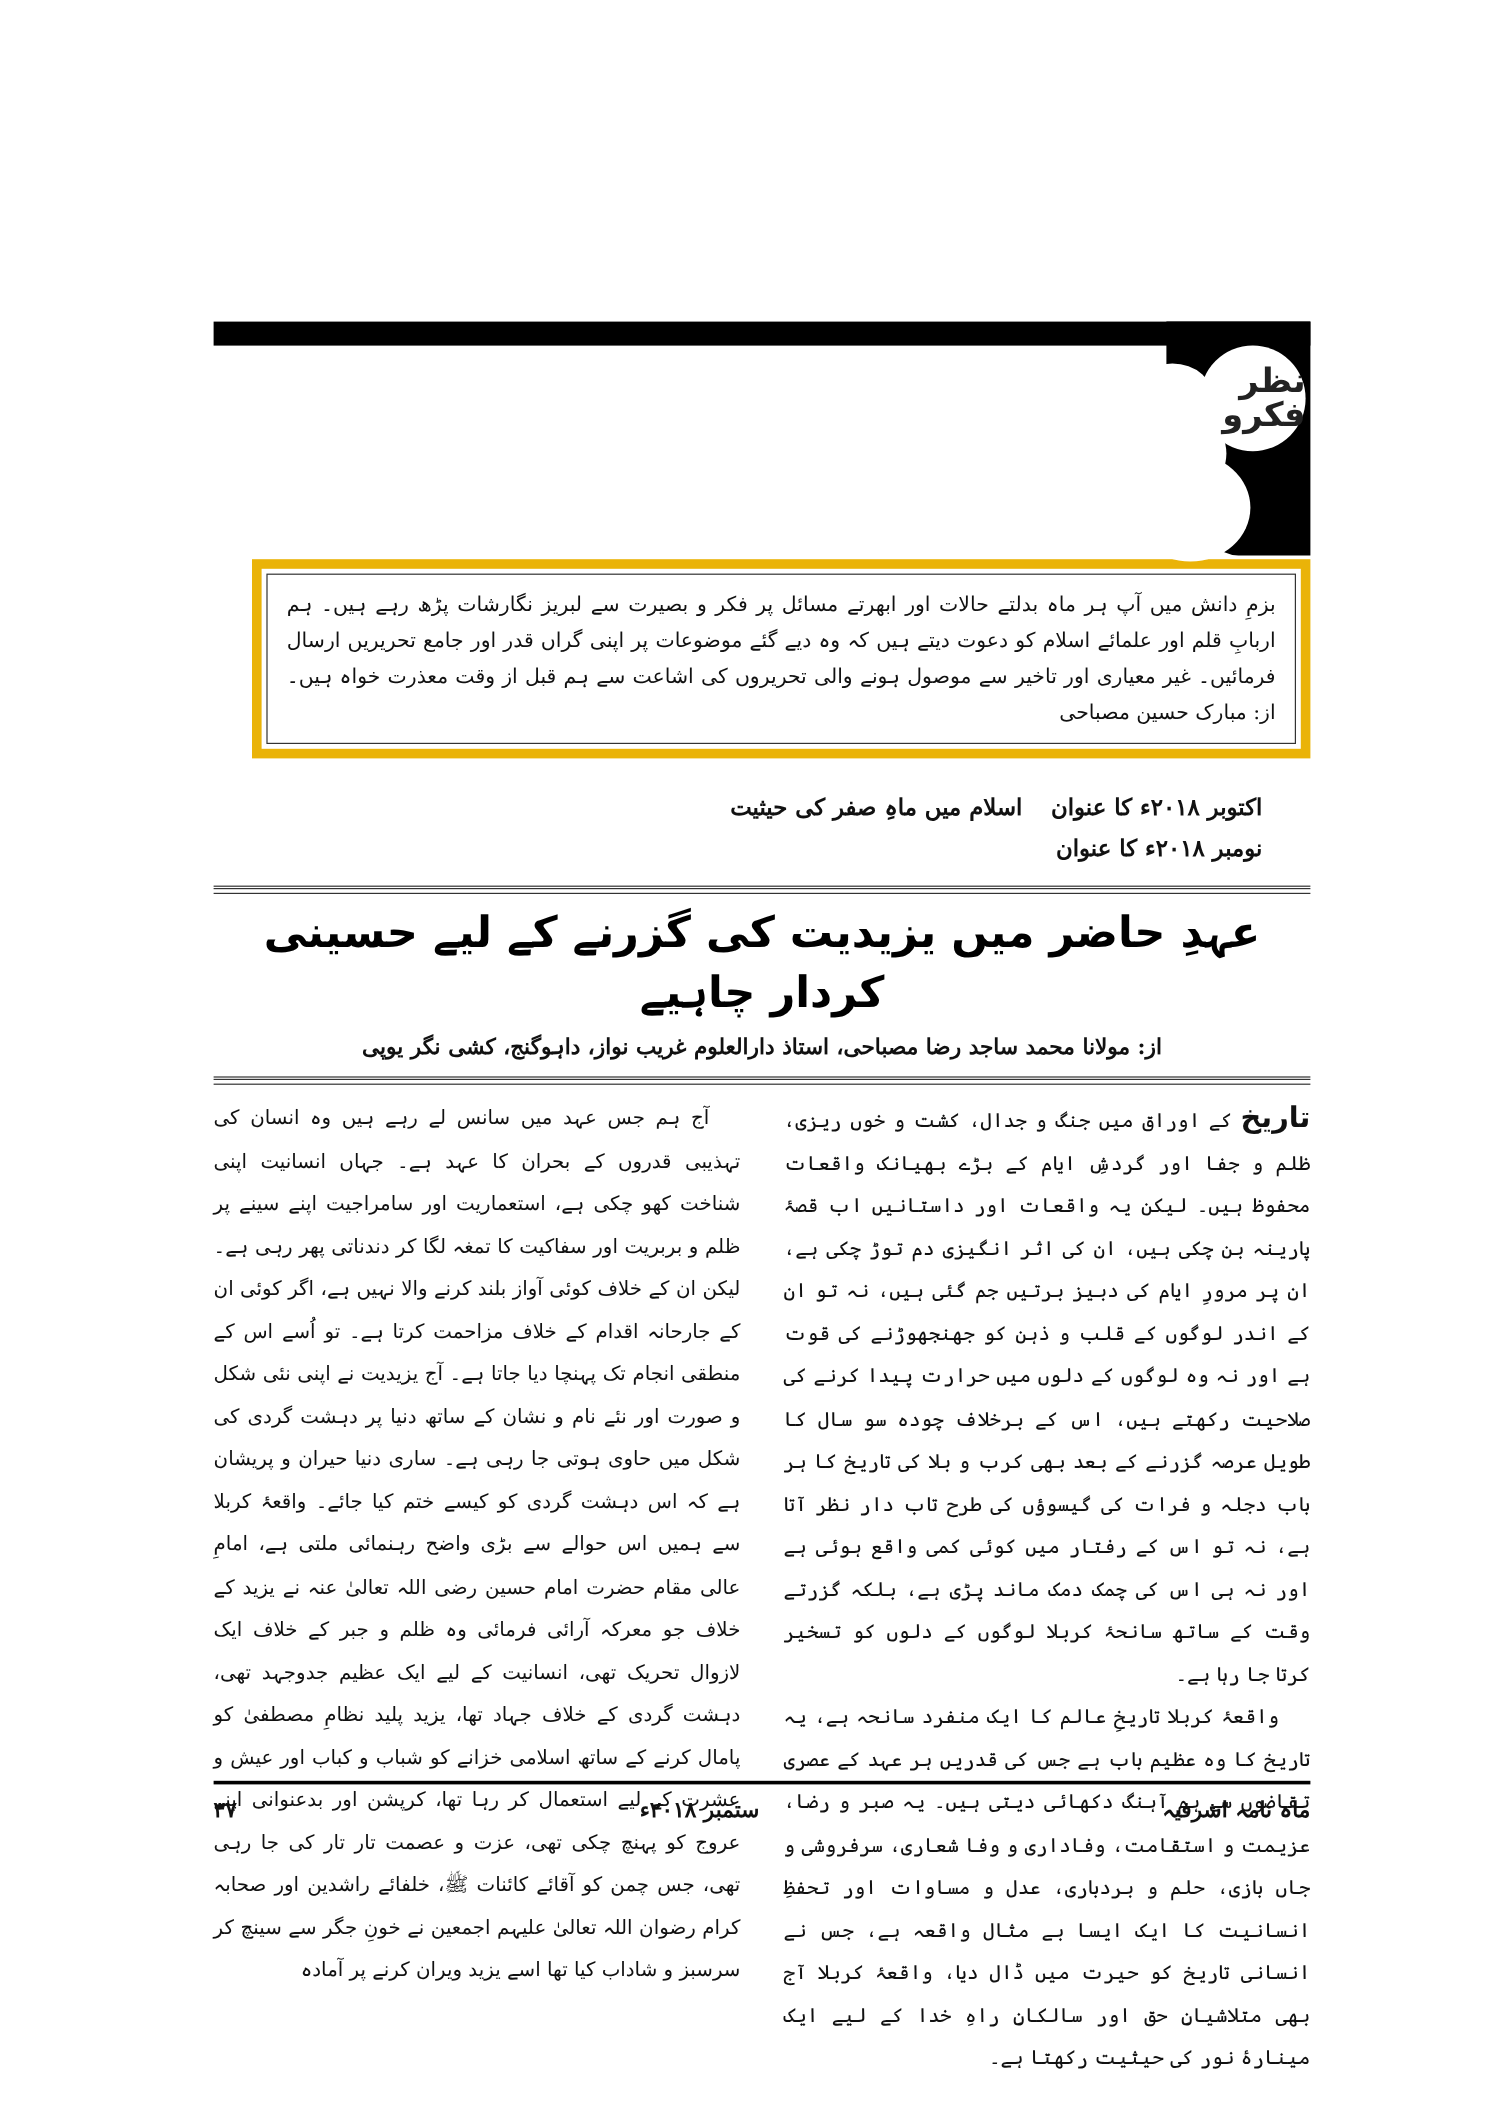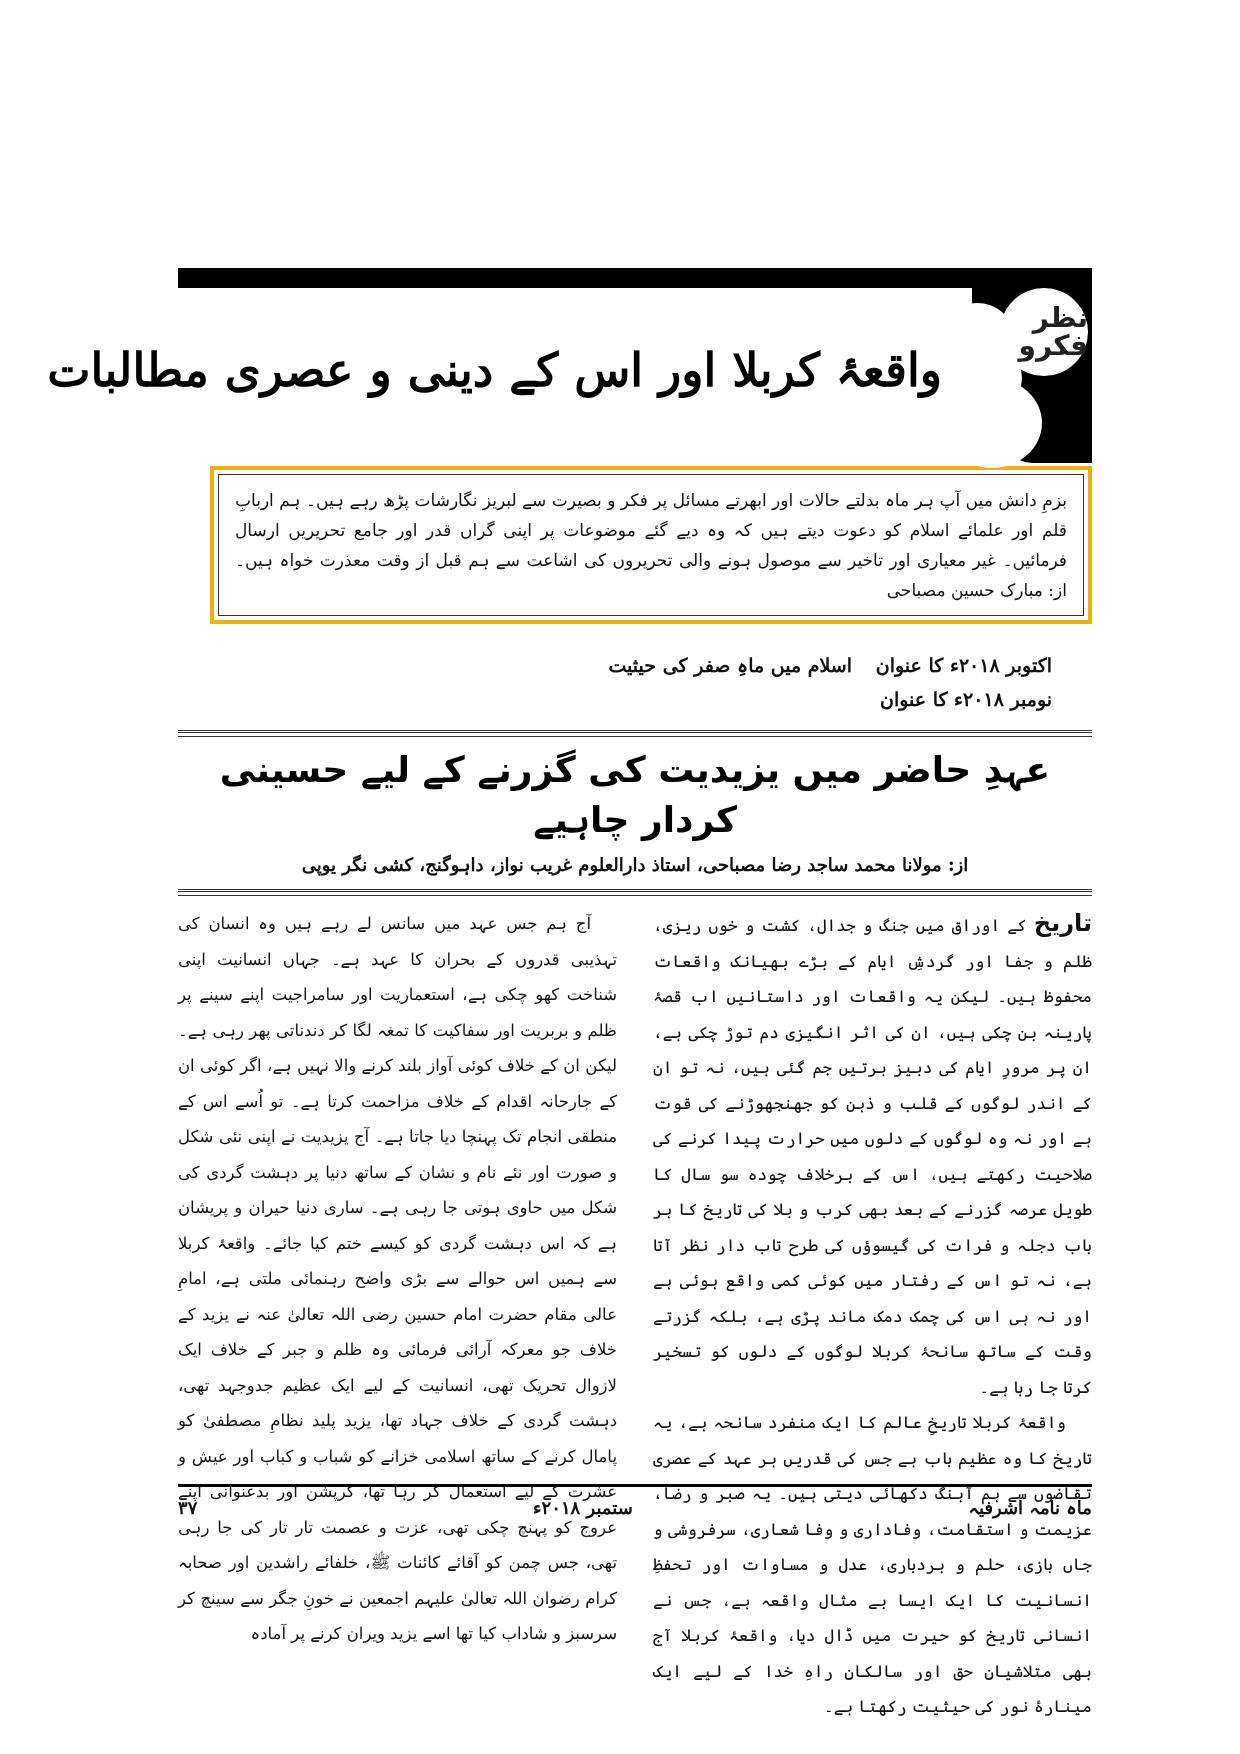--- a/index.html
+++ b/index.html
@@ -75,21 +75,21 @@
       top: 75px;
       font-family: "DejaVu Serif", serif;
       font-weight: bold;
       font-size: 46px;
       color: #000;
       white-space: nowrap;
     }
     
     .intro-box {
       margin-top: -2px;
-      border: 4px solid #eab308;
+      border: 8px solid #eab308;
       padding: 4px;
       direction: rtl;
       margin-left: 32px;
     }
     .intro-inner {
       border: 1px solid #333;
       padding: 10px 16px;
       font-size: 17px;
       line-height: 30px;
       text-align: justify;
@@ -188,21 +188,20 @@
   <div class="header">
     <div class="header-bar"></div>
     <div class="header-corner"></div>
     <div class="cloud" style="right:70px; top:70px; width:90px; height:80px;"></div>
     <div class="cloud" style="right:50px; top:110px; width:100px; height:90px;"></div>
     <div class="cloud" style="right:80px; top:35px; width:70px; height:60px;"></div>
     <div class="badge">
       <span>نظر</span>
       <span>فکرو</span>
     </div>
-    <div class="main-title">واقعۂ کربلا اور اس کے دینی و عصری مطالبات</div>
   </div>
 
   <div class="intro-box">
     <div class="intro-inner">بزمِ دانش میں آپ ہر ماہ بدلتے حالات اور ابھرتے مسائل پر فکر و بصیرت سے لبریز نگارشات پڑھ رہے ہیں۔ ہم اربابِ قلم اور علمائے اسلام کو دعوت دیتے ہیں کہ وہ دیے گئے موضوعات پر اپنی گراں قدر اور جامع تحریریں ارسال فرمائیں۔ غیر معیاری اور تاخیر سے موصول ہونے والی تحریروں کی اشاعت سے ہم قبل از وقت معذرت خواہ ہیں۔ از: مبارک حسین مصباحی</div>
   </div>
 
   <div class="topics">
     <div class="topic-row">
       <div class="topic-label">اکتوبر ۲۰۱۸ء کا عنوان</div>
       <div class="topic-value">اسلام میں ماہِ صفر کی حیثیت</div>

